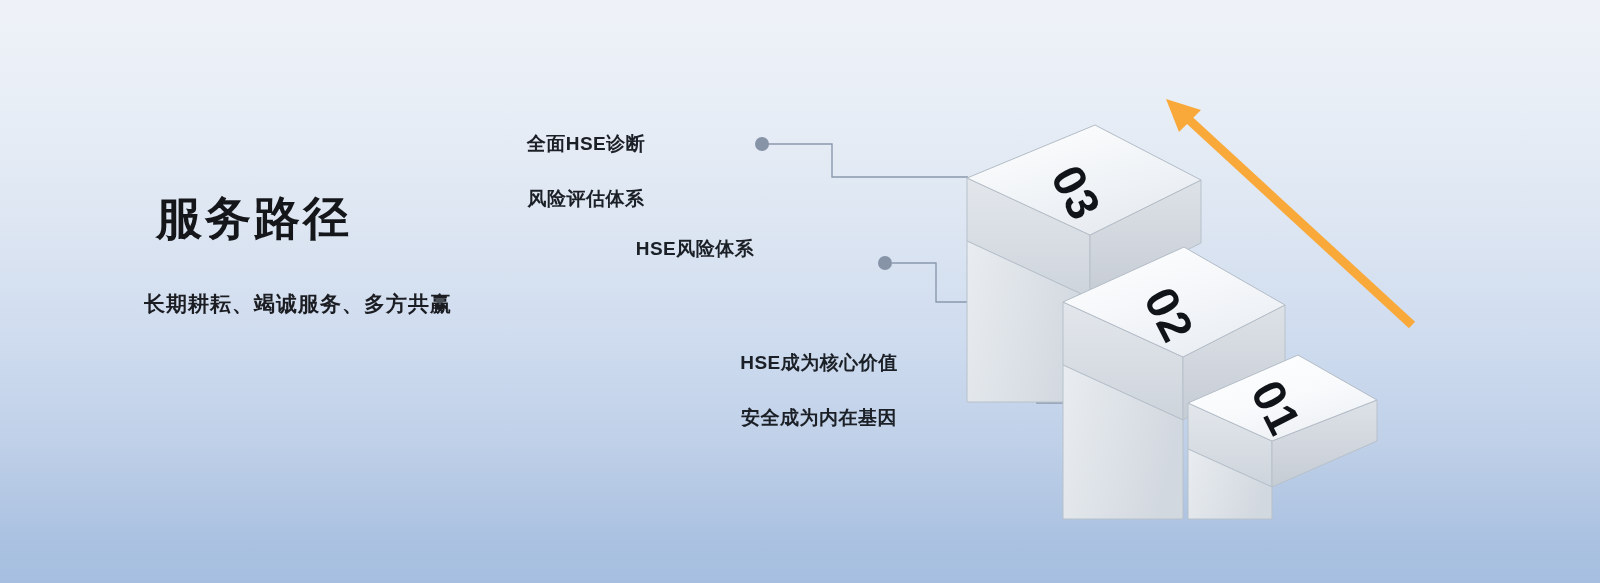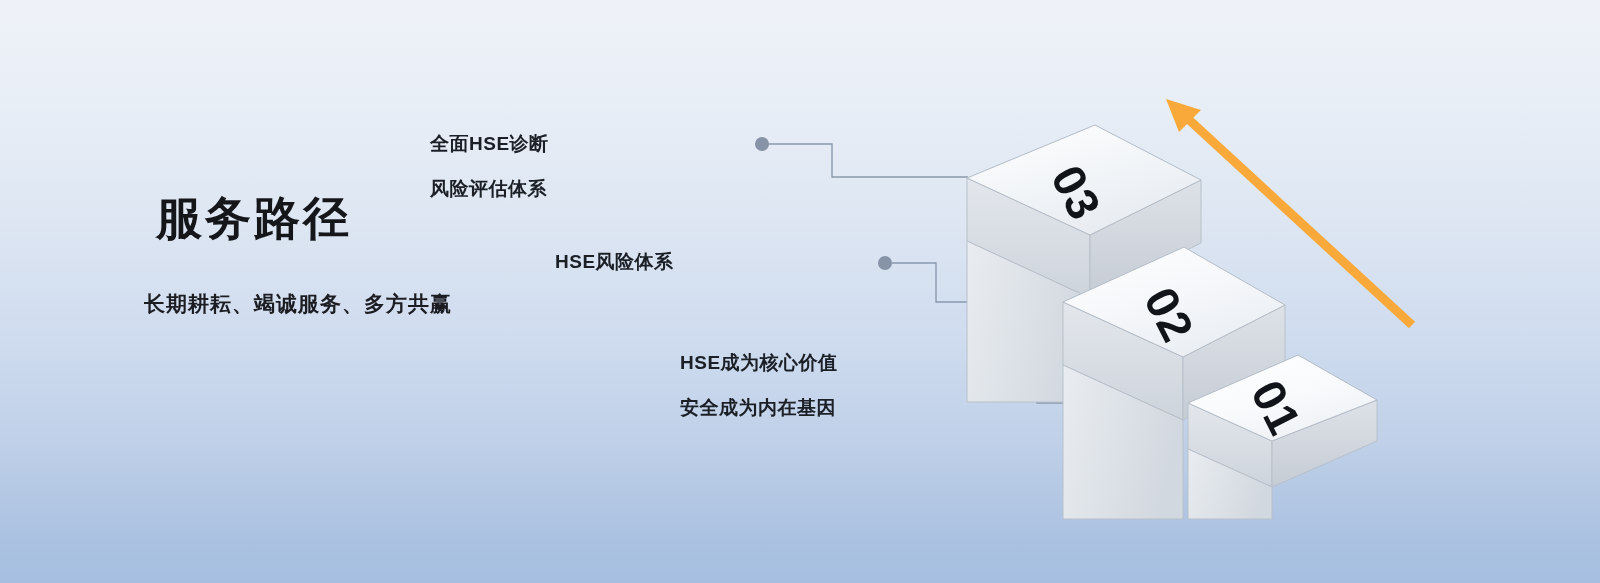--- a/index.html
+++ b/index.html
@@ -18,28 +18,28 @@
   #page-title{
     font-size:46px;font-weight:700;color:#14161a;letter-spacing:3px;
     line-height:1.25;margin:12px;white-space:nowrap;
   }
   #page-subtitle{
     margin:42px 0 8px 0;font-size:21px;font-weight:700;color:#1b1d22;
     letter-spacing:1px;line-height:1.3;white-space:nowrap;
   }
 
   
-  .callout{position:absolute;text-align:left;}
+  .callout{position:absolute;text-align:center;}
   .callout .line{
     font-size:19px;font-weight:700;color:#1b1f26;letter-spacing:.5px;
     line-height:1;white-space:nowrap;
   }
-  .callout .line.second{margin-top:26px;}
+  .callout .line.second{margin-top:36px;}
   #callout-1{left:430px;top:134px;width:312px;}
-  #callout-2{left:555px;top:252px;width:280px;}
+  #callout-2{left:555px;top:239px;width:280px;}
   #callout-3{left:680px;top:353px;width:278px;}
 
   
   #art{position:absolute;left:0;top:0;width:1600px;height:583px;}
 
   .conn-line{stroke:#8b99ad;stroke-width:1.4;fill:none;}
   .conn-dot{fill:#8794a8;}
 
   .step-num{
     font-family:"Liberation Sans","DejaVu Sans",sans-serif;

